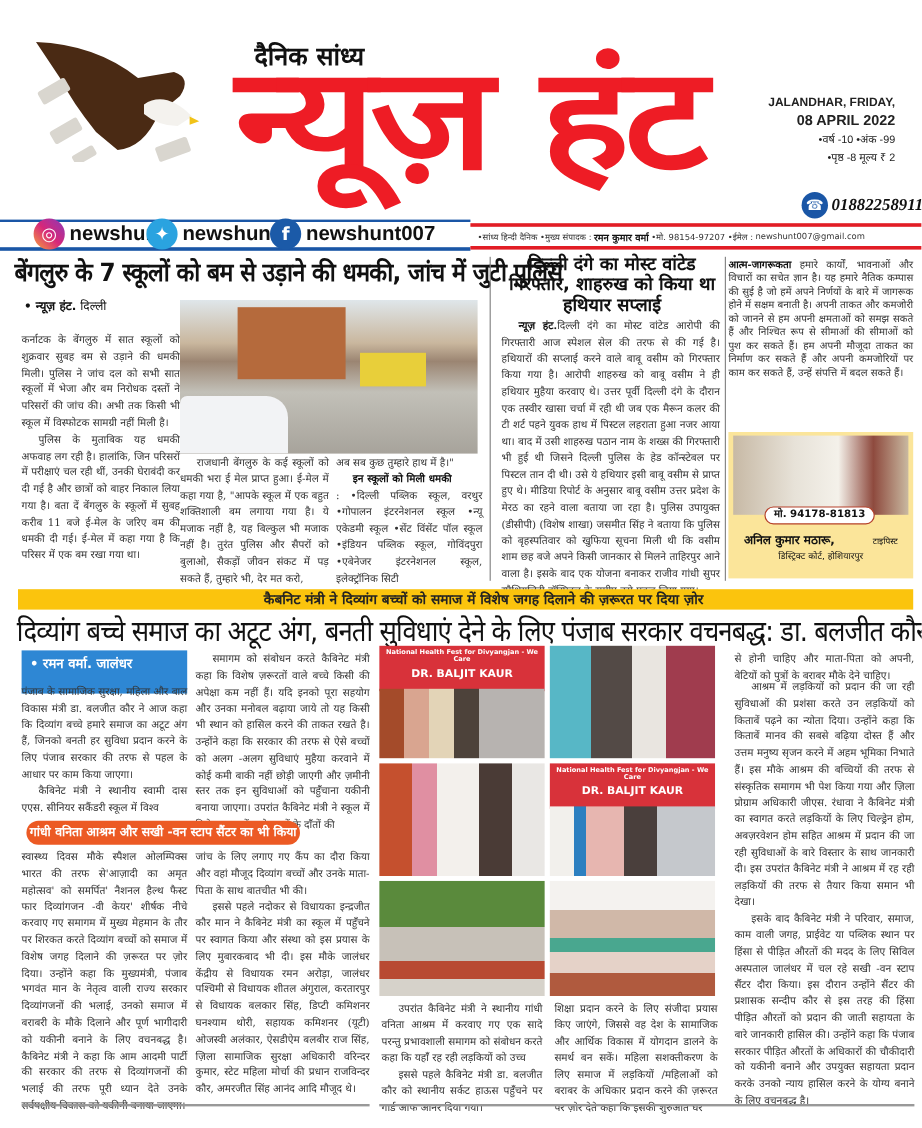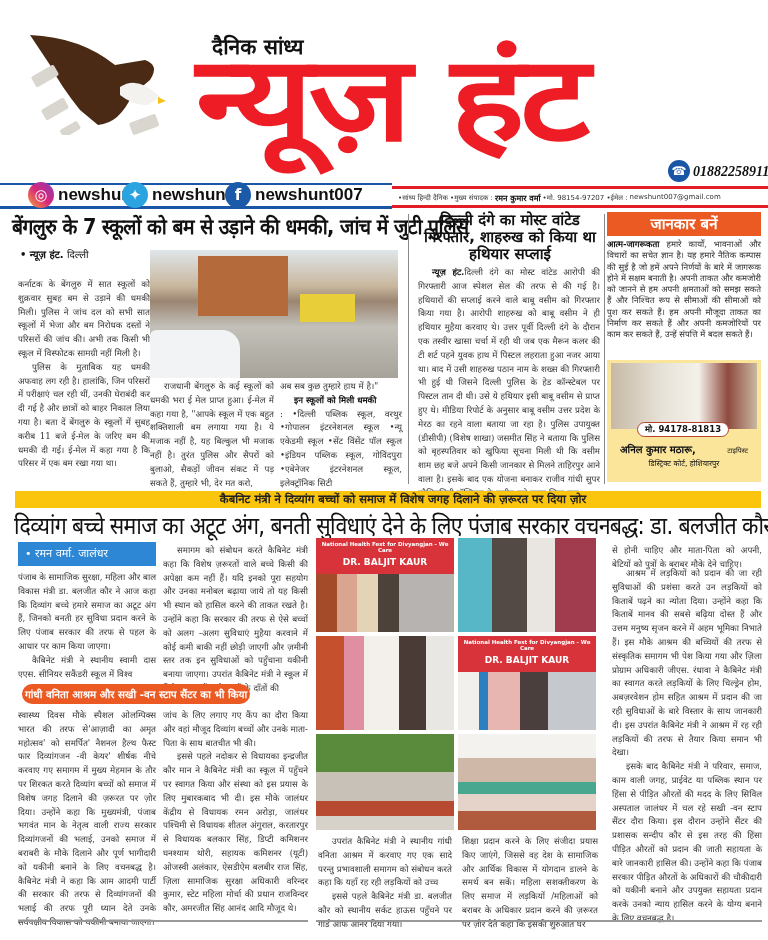--- a/index.html
+++ b/index.html
@@ -62,21 +62,21 @@
   .side-ad .mob { position: absolute; left: 30px; top: 62px; width: 92px; height: 15px; background: #fff; border: 1.5px solid #b5412a; border-radius: 8px; font-family: "DejaVu Sans", sans-serif; font-weight: bold; font-size: 8.5px; text-align: center; line-height: 12px; color: #111; }
   .side-ad .name { position: absolute; left: 0; top: 82px; width: 154px; text-align: center; font-family: "DejaVu Sans", sans-serif; font-weight: bold; font-size: 10px; color: #111; }
   .side-ad .name small { font-size: 7px; font-weight: normal; padding-left: 28px; }
   .side-ad .place { position: absolute; left: 0; top: 98px; width: 154px; text-align: center; font-family: "DejaVu Sans", sans-serif; font-size: 7.5px; color: #111; }
 
   
   .kicker { position: absolute; left: 15px; top: 491px; width: 746px; height: 17px; background: #fbc40d; text-align: center; font-family: "DejaVu Sans", sans-serif; font-weight: bold; font-size: 11.5px; line-height: 17px; color: #222; padding-left: 30px; }
   .main-head { position: absolute; left: 14px; top: 508px; width: 750px; font-family: "DejaVu Sans", sans-serif; font-size: 24px; color: #111; letter-spacing: -0.8px; white-space: nowrap; transform: scaleX(0.89); transform-origin: left; }
 
   
-  .byline-box { position: absolute; left: 18px; top: 542px; width: 138px; height: 24px; background: #2e87d4; color: #fff; font-family: "DejaVu Sans", sans-serif; font-weight: normal; font-size: 11px; line-height: 24px; padding-left: 7px; }
+  .byline-box { position: absolute; left: 18px; top: 542px; width: 138px; height: 36px; background: #2e87d4; color: #fff; font-family: "DejaVu Sans", sans-serif; font-weight: bold; font-size: 11px; line-height: 24px; padding-left: 7px; }
   .l-col1a { position: absolute; left: 18px; top: 571px; width: 138px; }
   .l-col2a { position: absolute; left: 163px; top: 544px; width: 145px; }
   .orange-bar { position: absolute; left: 22px; top: 684px; width: 228px; height: 20px; background: #ec5a24; border-radius: 10px; color: #fff; font-family: "DejaVu Sans", sans-serif; font-weight: bold; font-size: 10.3px; text-align: center; line-height: 20px; }
   .l-col1b { position: absolute; left: 18px; top: 709px; width: 138px; }
   .l-col2b { position: absolute; left: 163px; top: 709px; width: 145px; }
 
   .ph-grid { position: absolute; left: 316px; top: 538px; width: 282px; }
   .ph { position: absolute; width: 138px; height: 94px; overflow: hidden; }
   .ph .banner { position: absolute; left: 0; top: 0; width: 100%; height: 40%; background: #d8323a; color: #fff; font-family: "DejaVu Sans", sans-serif; font-size: 5.5px; font-weight: bold; text-align: center; padding-top: 3px; }
   .ph .banner .big { font-size: 9px; display: block; margin-top: 4px; }
@@ -100,20 +100,26 @@
     <path d="M10 10 Q60 12 95 40 L125 35 Q140 40 130 55 L112 70 Q100 98 78 100 L60 85 Q40 60 30 40 Z" fill="#4a2a14"></path>
     <path d="M100 62 Q118 50 140 72 L128 80 Q112 80 100 70 Z" fill="#f4f2ee"></path>
     <path d="M138 72 l8 4 -8 3 z" fill="#f1c318"></path>
     <rect x="12" y="45" width="26" height="12" rx="2" fill="#d9d6cf" transform="rotate(-30 25 51)"></rect>
     <rect x="22" y="78" width="26" height="12" rx="2" fill="#d9d6cf" transform="rotate(-30 35 84)"></rect>
     <rect x="40" y="100" width="20" height="9" rx="2" fill="#d9d6cf" transform="rotate(-30 50 104)"></rect>
     <rect x="110" y="93" width="28" height="13" rx="2" fill="#d9d6cf" transform="rotate(-20 124 99)"></rect>
   </svg>
   <div class="tagline-top">दैनिक सांध्य</div>
   <div class="brand">न्यूज़ हंट</div>
+  <div class="dateblock">
+    <div class="d1">JALANDHAR, FRIDAY,</div>
+    <div class="d2">08 APRIL 2022</div>
+    <div class="d3">•वर्ष -10  •अंक -99</div>
+    <div class="d3">•पृष्ठ -8 मूल्य ₹ 2</div>
+  </div>
   <div class="phone-ico">☎</div>
   <div class="phone-num">01882258911</div>
 </div>
 
 <div class="social">
   <div class="soc" style="left:28px">
     <span class="ico ig">◎</span>
     <span class="lbl">newshunt</span>
   </div>
   <div class="soc" style="left:122px">
@@ -157,21 +163,20 @@
 </div>
 <div class="vrule" style="left:408px;top:214px;height:270px;"></div>
 
 <div class="s2-head">दिल्ली दंगे का मोस्ट वांटेड गिरफ्तार, शाहरुख को किया था हथियार सप्लाई</div>
 <div class="s2-body col-text">
   <p><b style="color:#111">न्यूज़ हंट.</b><span>दिल्ली दंगे का मोस्ट वांटेड आरोपी की गिरफ्तारी आज स्पेशल सेल की तरफ से की गई है। हथियारों की सप्लाई करने वाले बाबू वसीम को गिरफ्तार किया गया है। आरोपी शाहरुख को बाबू वसीम ने ही हथियार मुहैया करवाए थे। उत्तर पूर्वी दिल्ली दंगे के दौरान एक तस्वीर खासा चर्चा में रही थी जब एक मैरून कलर की टी शर्ट पहने युवक हाथ में पिस्टल लहराता हुआ नजर आया था। बाद में उसी शाहरुख पठान नाम के शख्स की गिरफ्तारी भी हुई थी जिसने दिल्ली पुलिस के हेड कॉन्स्टेबल पर पिस्टल तान दी थी। उसे ये हथियार इसी बाबू वसीम से प्राप्त हुए थे। मीडिया रिपोर्ट के अनुसार बाबू वसीम उत्तर प्रदेश के मेरठ का रहने वाला बताया जा रहा है। पुलिस उपायुक्त (डीसीपी) (विशेष शाखा) जसमीत सिंह ने बताया कि पुलिस को बृहस्पतिवार को खुफिया सूचना मिली थी कि वसीम शाम छह बजे अपने किसी जानकार से मिलने ताहिरपुर आने वाला है। इसके बाद एक योजना बनाकर राजीव गांधी सुपर स्पैशियलिटी हॉस्पिटल के समीप उसे पकड़ लिया गया।</span></p>
 </div>
 <div class="vrule" style="left:604px;top:214px;height:270px;"></div>
 
 <div class="side-box">
-  <div class="side-title">जानकार बनें</div>
   <div class="side-text col-text">
     <b>आत्म-जागरूकता</b>
     <span>हमारे कार्यों, भावनाओं और विचारों का सचेत ज्ञान है। यह हमारे नैतिक कम्पास की सुई है जो हमें अपने निर्णयों के बारे में जागरूक होने में सक्षम बनाती है। अपनी ताकत और कमजोरी को जानने से हम अपनी क्षमताओं को समझ सकते हैं और निश्चित रूप से सीमाओं की सीमाओं को पुश कर सकते हैं। हम अपनी मौजूदा ताकत का निर्माण कर सकते हैं और अपनी कमजोरियों पर काम कर सकते हैं, उन्हें संपत्ति में बदल सकते हैं।</span>
   </div>
 </div>
 <div class="side-ad">
   <div class="pic"></div>
   <div class="mob">मो. 94178-81813</div>
   <div class="name">
     <span>अनिल कुमार मठारू,</span>

